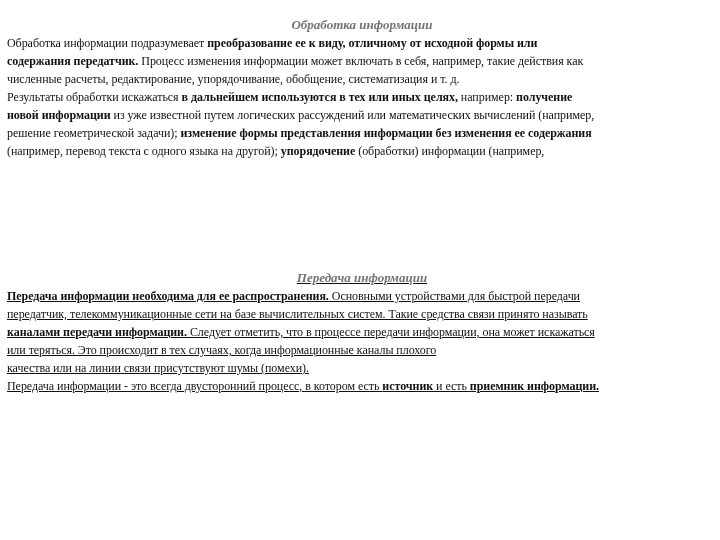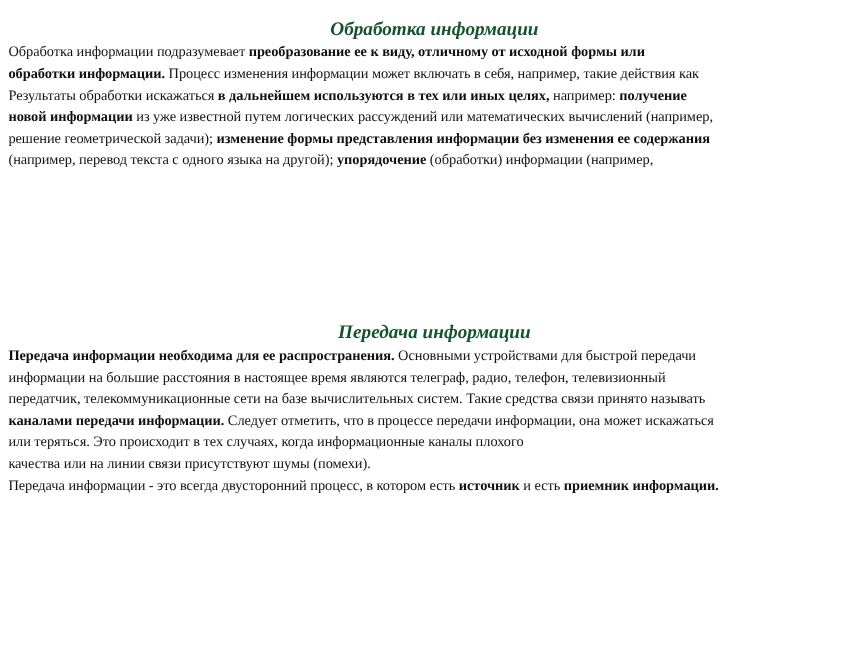--- a/index.html
+++ b/index.html
@@ -14,27 +14,27 @@
       overflow: hidden;
       font-family: "Liberation Serif", "DejaVu Serif", serif;
       color: #111111;
     }
     .section {
       position: absolute;
       left: 7px;
       width: 710px;
     }
     .section-1 { top: 16px; }
-    .section-2 { top: 269px; }
+    .section-2 { top: 269px; text-decoration: underline; }
     .heading {
       text-align: center;
       font-style: italic;
       font-weight: bold;
-      color: #14532d;
-      font-size: 16px;
+      color: #737373;
+      font-size: 13px;
       line-height: 18px;
       height: 18px;
       white-space: nowrap;
     }
     .line {
       font-size: 12px;
       line-height: 18px;
       height: 18px;
       white-space: nowrap;
       letter-spacing: -0.05px;
@@ -43,32 +43,32 @@
       font-weight: bold;
     }
   </style>
 </head>
 <body>
 
 <div class="section section-1">
   <div class="heading">Обработка информации</div>
   <div class="body">
       <div class="line"><span>Обработка информации подразумевает </span><b>преобразование ее к виду, отличному от исходной формы или</b></div>
-      <div class="line"><b>обработки информации.</b><span> Процесс изменения информации может включать в себя, например, такие действия как</span></div>
+      <div class="line"><b>содержания передатчик.</b><span> Процесс изменения информации может включать в себя, например, такие действия как</span></div>
+      <div class="line"><span>численные расчеты, редактирование, упорядочивание, обобщение, систематизация и т. д.</span></div>
       <div class="line"><span>Результаты обработки искажаться </span><b>в дальнейшем используются в тех или иных целях,</b><span> например: </span><b>получение</b></div>
       <div class="line"><b>новой информации</b><span> из уже известной путем логических рассуждений или математических вычислений (например,</span></div>
       <div class="line"><span>решение геометрической задачи); </span><b>изменение формы представления информации без изменения ее содержания</b></div>
       <div class="line"><span>(например, перевод текста с одного языка на другой); </span><b>упорядочение</b><span> (обработки) информации (например,</span></div>
     </div>
 </div>
 
 <div class="section section-2">
   <div class="heading">Передача информации</div>
   <div class="body">
       <div class="line"><b>Передача информации необходима для ее распространения.</b><span> Основными устройствами для быстрой передачи</span></div>
-      <div class="line"><span>информации на большие расстояния в настоящее время являются телеграф, радио, телефон, телевизионный</span></div>
       <div class="line"><span>передатчик, телекоммуникационные сети на базе вычислительных систем. Такие средства связи принято называть</span></div>
       <div class="line"><b>каналами передачи информации.</b><span> Следует отметить, что в процессе передачи информации, она может искажаться</span></div>
       <div class="line"><span>или теряться. Это происходит в тех случаях, когда информационные каналы плохого</span></div>
       <div class="line"><span>качества или на линии связи присутствуют шумы (помехи).</span></div>
       <div class="line"><span>Передача информации - это всегда двусторонний процесс, в котором есть </span><b>источник</b><span> и есть </span><b>приемник информации.</b></div>
     </div>
 </div>
 
 </body></html>

